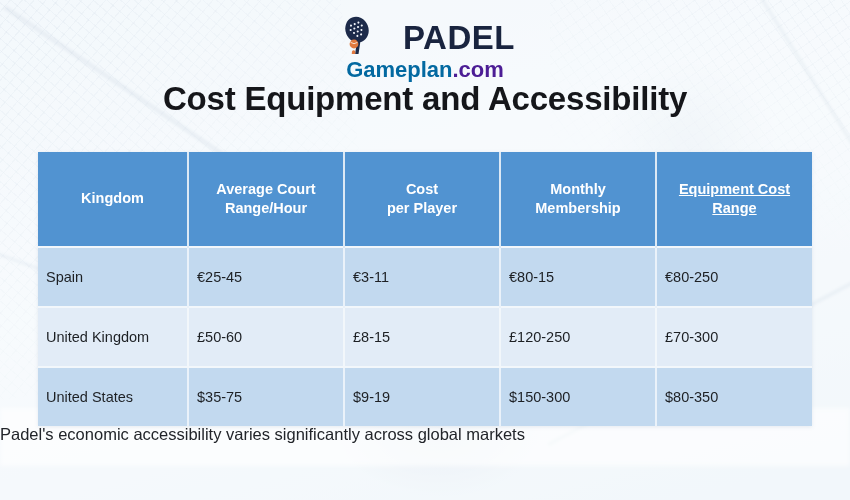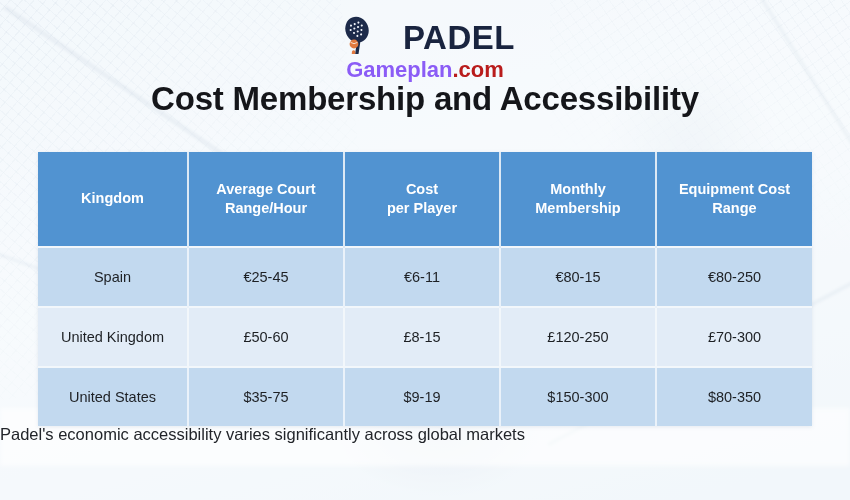--- a/index.html
+++ b/index.html
@@ -50,46 +50,46 @@
   #page{position:relative;width:850px;height:500px;}
 
   
   .logo-wrap{position:absolute;left:0;right:0;top:16px;display:flex;
     flex-direction:column;align-items:center;}
   .logo-row1{display:flex;align-items:center;gap:24px;}
   .racket{display:block;}
   .logo-padel{font-size:33px;font-weight:bold;color:#19243f;letter-spacing:.5px;
     line-height:1;}
   .logo-row2{margin-top:1px;font-size:22px;font-weight:bold;line-height:1;}
-  .logo-gameplan{color:#8b5cf6;}
-  .logo-dotcom{color:#b91c1c;}
+  .logo-gameplan{color:#0369a1;}
+  .logo-dotcom{color:#4c1d95;}
 
   
   .title{position:absolute;left:0;right:0;top:80px;text-align:center;
     font-size:33px;font-weight:bold;color:#15161a;letter-spacing:-.2px;}
 
   
   .table{position:absolute;left:38px;top:152px;width:774px;
     border-collapse:collapse;table-layout:fixed;
     box-shadow:0 1px 4px rgba(80,110,150,.13);}
   .table col.c1{width:150px;}
   .table col.c2{width:156px;}
   .table col.c3{width:156px;}
   .table col.c4{width:156px;}
   .table col.c5{width:156px;}
 
   .table thead th{
     background:#5193d1;color:#ffffff;font-size:14.5px;font-weight:bold;
     text-align:center;height:86px;padding:4px 8px;line-height:1.32;
     border-right:2px solid #dce9f5;vertical-align:middle;
   }
-  .table thead th:last-child{border-right:none;}
+  .table thead th:last-child{border-right:none;text-decoration:underline;}
 
   .table tbody td{
-    text-align:center;font-size:14.5px;color:#1d2024;font-weight:normal;
+    text-align:left;font-size:14.5px;color:#1d2024;font-weight:normal;
     height:50px;padding:4px 8px;border-right:2px solid #eaf2fa;
     border-top:2px solid #f2f7fb;vertical-align:middle;
   }
   .table tbody td:last-child{border-right:none;}
   .table tbody tr.odd td{background:#c2d9ef;}
   .table tbody tr.even td{background:#e2ecf7;}
   .table tbody tr.even td{border-right-color:#f2f7fb;margin-top:42px;}
 
   
   .footer{position:absolute;left:0;right:0;top:425px;text-align:left;
@@ -141,21 +141,21 @@
           <path d="M15.6 26.4 Q19 29 22.4 26.4" stroke="#f6ddcb" stroke-width="1" fill="none"></path>
         </svg>
       </span>
       <span class="logo-padel">PADEL</span>
     </div>
     <div class="logo-row2">
       <span class="logo-gameplan">Gameplan</span><span class="logo-dotcom">.com</span>
     </div>
   </div>
 
-  <div class="title">Cost Membership and Accessibility</div>
+  <div class="title">Cost Equipment and Accessibility</div>
 
   <table class="table">
     <colgroup>
       <col class="c1">
         <col class="c2">
         <col class="c3">
         <col class="c4">
         <col class="c5">
     </colgroup>
     <thead>
@@ -178,21 +178,21 @@
         <th>
           <span>Equipment Cost</span><br>
           <span>Range</span>
         </th>
       </tr>
     </thead>
     <tbody>
       <tr class="odd">
         <td>Spain</td>
         <td>€25-45</td>
-        <td>€6-11</td>
+        <td>€3-11</td>
         <td>€80-15</td>
         <td>€80-250</td>
       </tr>
       <tr class="even">
         <td>United Kingdom</td>
         <td>£50-60</td>
         <td>£8-15</td>
         <td>£120-250</td>
         <td>£70-300</td>
       </tr>

